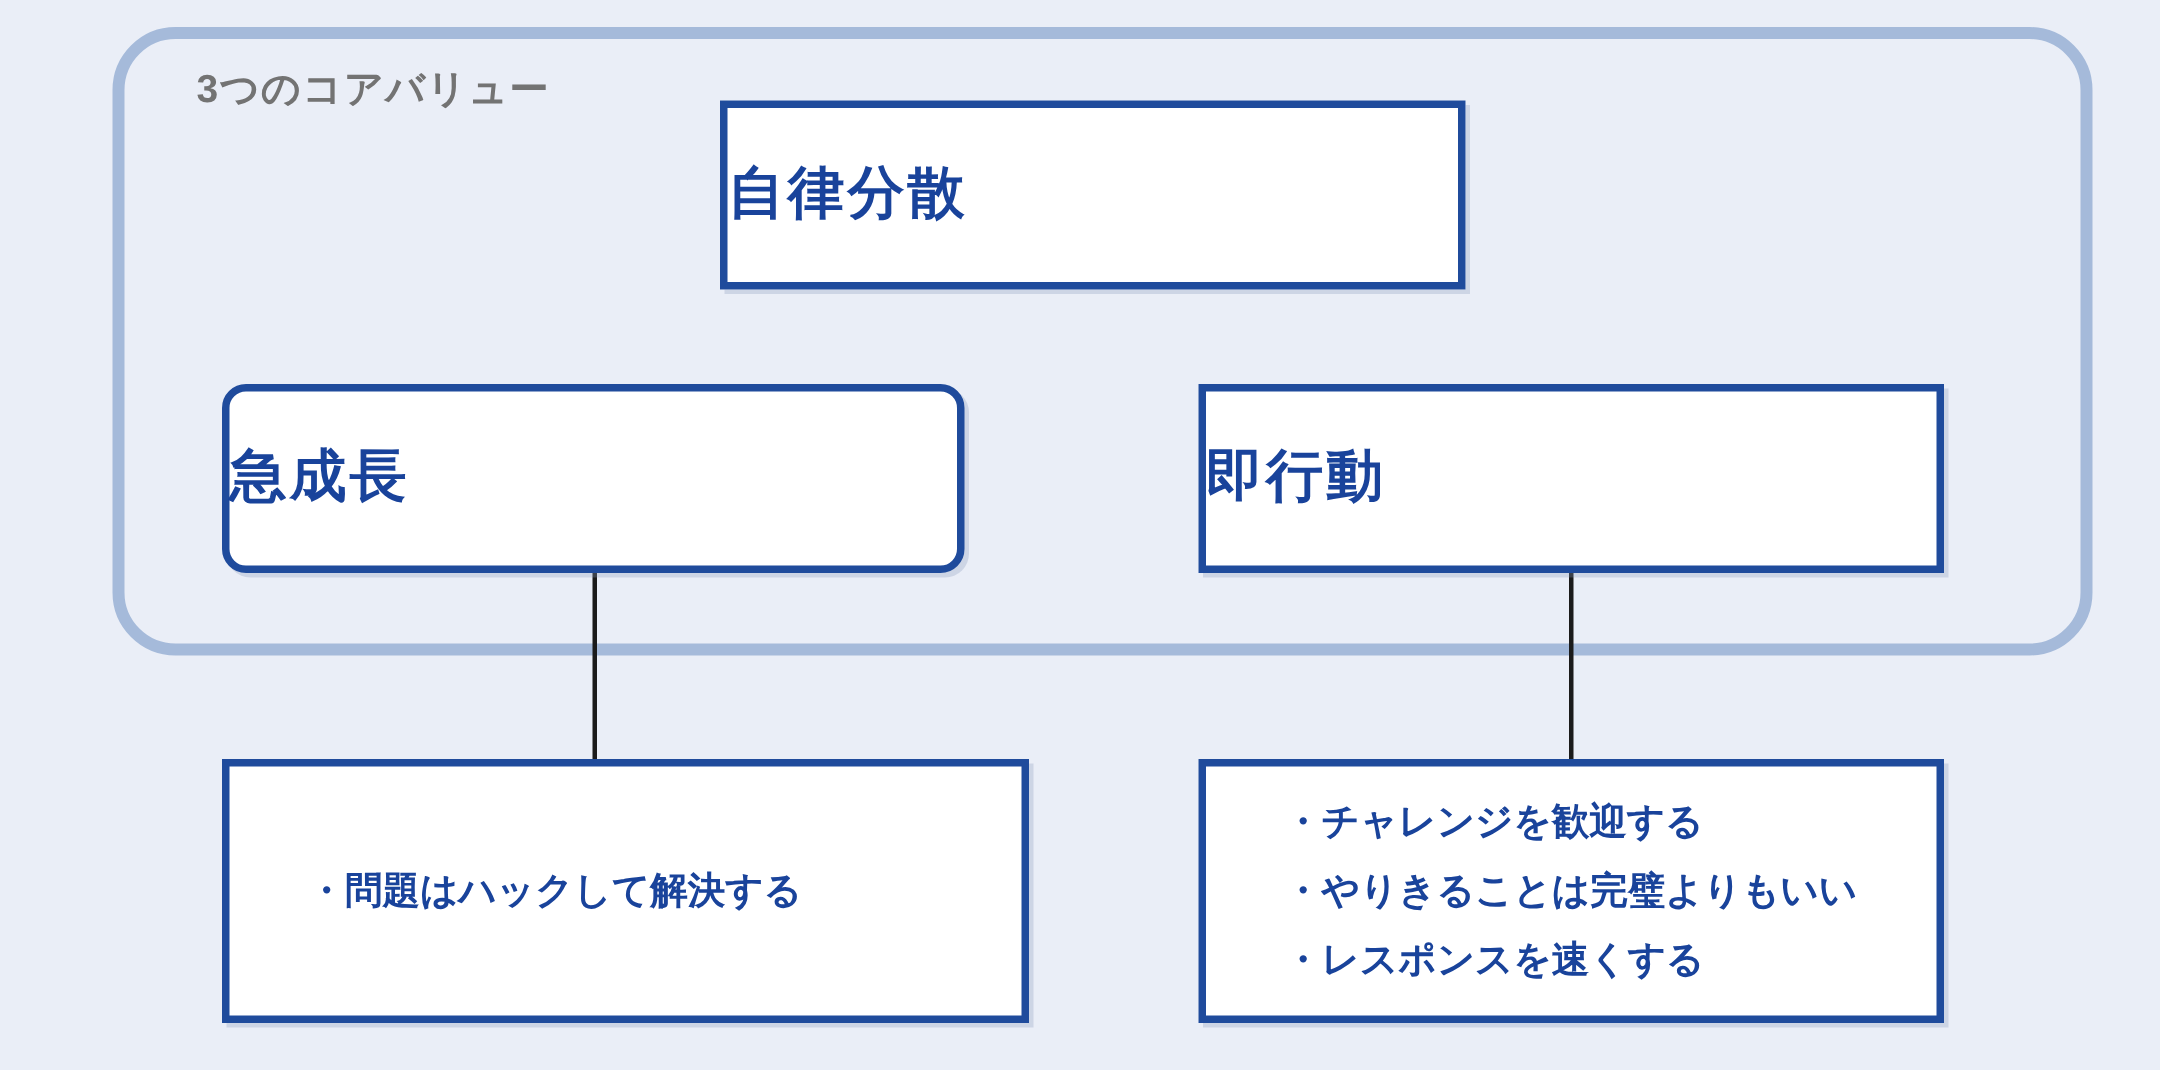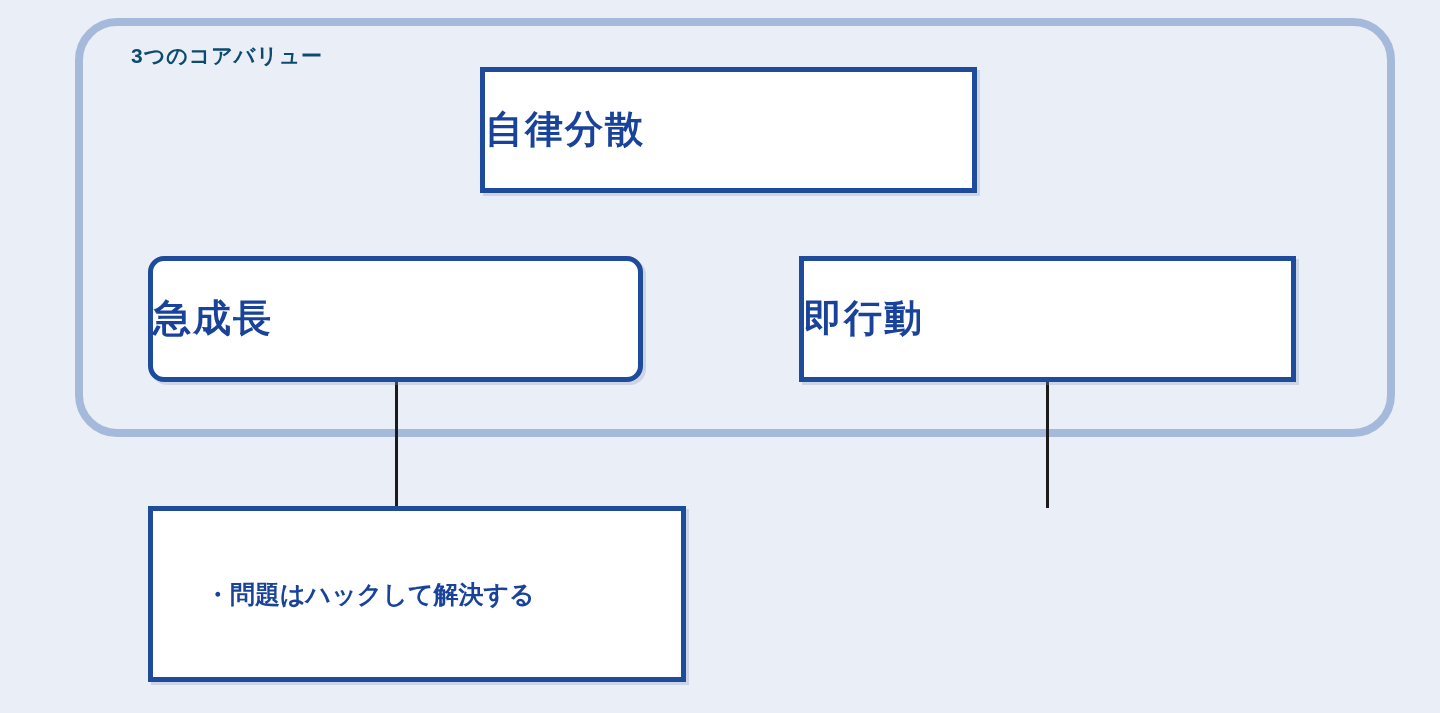--- a/index.html
+++ b/index.html
@@ -30,23 +30,23 @@
     box-sizing: border-box;
     border: 8px solid #a5bada;
     border-radius: 42px;
     background: transparent;
   }
 
   .group-title {
     position: absolute;
     left: 131px;
     top: 42px;
-    font-size: 21px;
+    font-size: 26px;
     font-weight: bold;
-    color: #0c4a6e;
+    color: #737373;
     letter-spacing: 1px;
     white-space: nowrap;
   }
 
   
   .connector {
     position: absolute;
     width: 3px;
     background: #1b1b1b;
   }
@@ -113,14 +113,21 @@
   <div class="node" style="left:799px; top:256px; width:497px; height:126px;">
     <span class="node-title">即行動</span>
   </div>
 
   <div class="node detail" style="left:148px; top:506px; width:538px; height:176px;">
     <ul class="detail-list">
       <li>・問題はハックして解決する</li>
     </ul>
   </div>
 
+  <div class="node detail" style="left:799px; top:506px; width:497px; height:176px;">
+    <ul class="detail-list">
+      <li>・チャレンジを歓迎する</li>
+      <li>・やりきることは完璧よりもいい</li>
+      <li>・レスポンスを速くする</li>
+    </ul>
+  </div>
 
 </div>
 
 </body></html>

